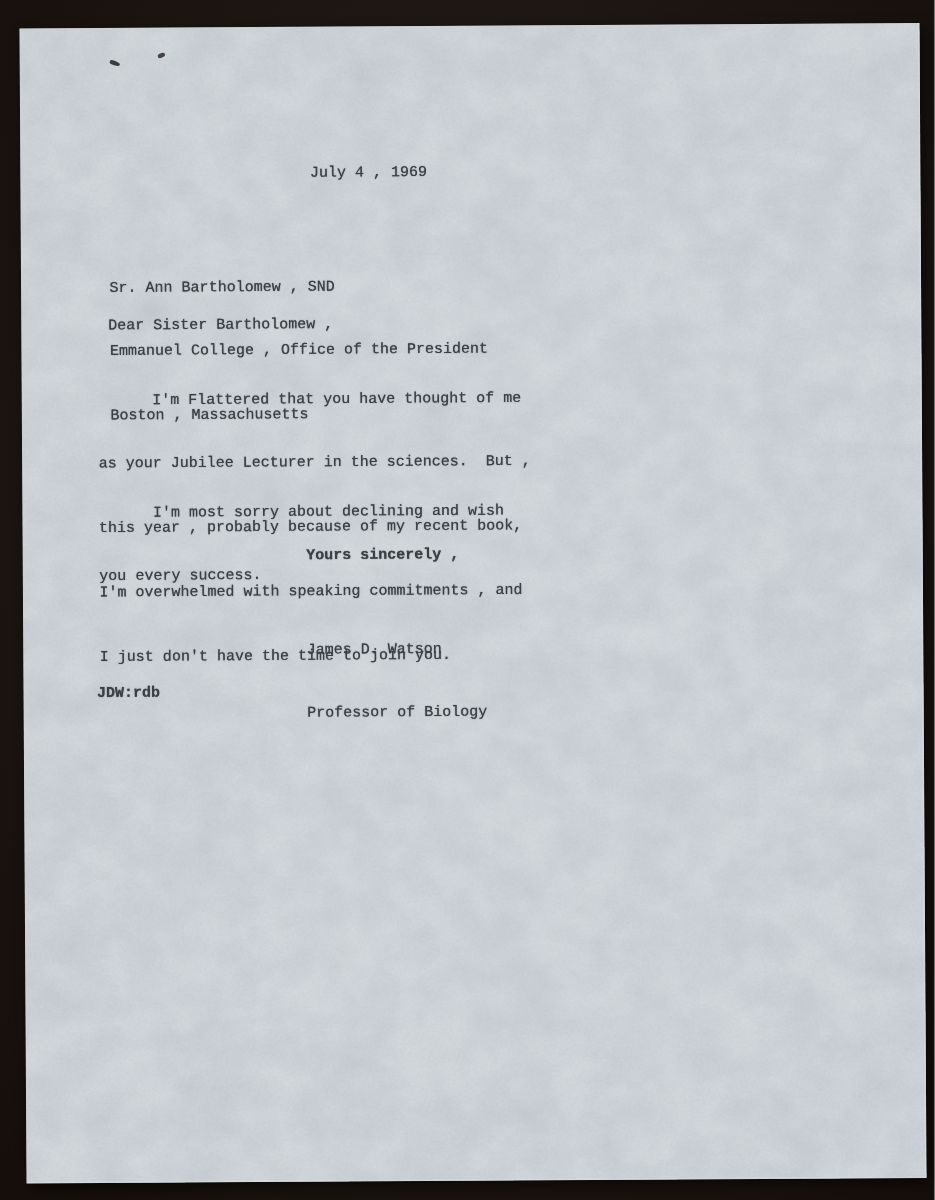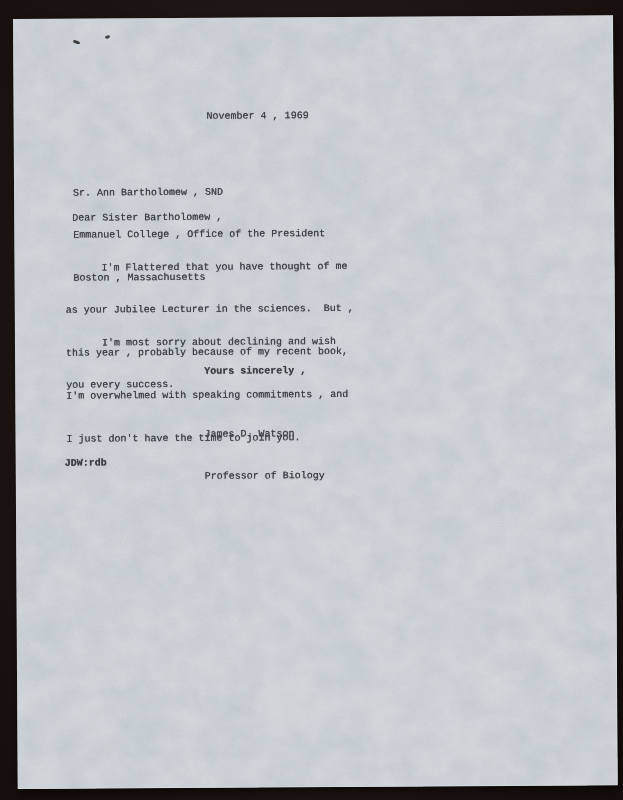--- a/index.html
+++ b/index.html
@@ -90,21 +90,21 @@
         </filter>
       </defs>
       <rect width="600" height="770" filter="url(#f-mottle)" opacity="0.55"></rect>
       <rect width="600" height="770" filter="url(#f-light)" opacity="0.5"></rect>
       <rect width="600" height="770" filter="url(#f-grain)" opacity="0.20"></rect>
     </svg>
 
     <div class="speck speck-1"></div>
     <div class="speck speck-2"></div>
 
-    <div class="txt" style="left:193px; top:92px;">November 4 , 1969</div>
+    <div class="txt" style="left:193px; top:92px;">July 4 , 1969</div>
 
     <div class="txt" style="left:59px; top:139px;">
       <div class="line">Sr. Ann Bartholomew , SND</div>
       <div class="line">Emmanuel College , Office of the President</div>
       <div class="line">Boston , Massachusetts</div>
     </div>
 
     <div class="txt" style="left:58px; top:193px;">Dear Sister Bartholomew ,</div>
 
     <div class="txt" style="left:51px; top:214px;">

